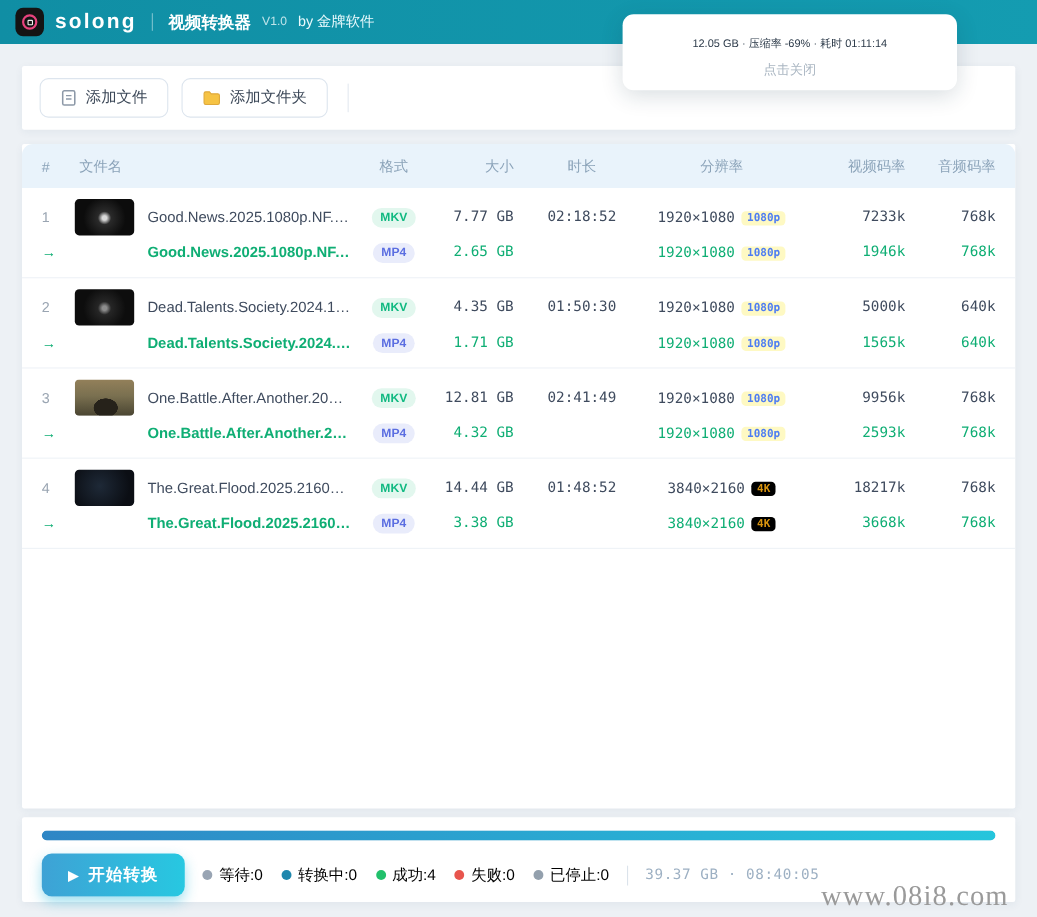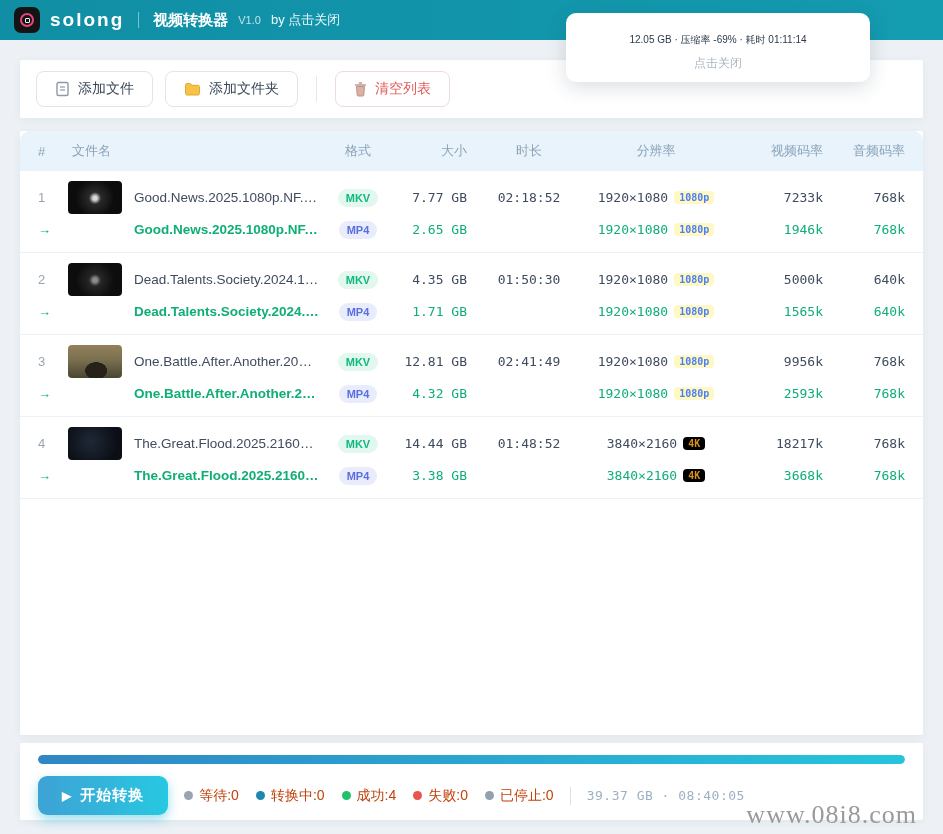--- a/index.html
+++ b/index.html
@@ -115,21 +115,21 @@
   .progress-fill { height:100%; border-radius:5px; background:linear-gradient(90deg,#2f86c5,#25c5dc); }
   .controls { display:flex; align-items:center; margin-top:12px; gap:16px; }
   .start-btn {
     border:none; cursor:pointer; font-family:inherit;
     background:linear-gradient(90deg,#3ea2d5,#27c8e1);
     color:#fff; font-size:15px; font-weight:700; letter-spacing:1px;
     padding:10px 24px; border-radius:9px; display:flex; align-items:center; gap:8px;
     box-shadow:0 5px 12px rgba(40,185,220,.45);
   }
   .play-icon { font-size:12px; }
-  .stats { display:flex; align-items:center; gap:17px; font-size:14px; color:#c2410c; }
+  .stats { display:flex; align-items:center; gap:17px; font-size:14px; color:#000000; }
   .stat { display:flex; align-items:center; gap:6px; }
   .stat-dot { width:9px; height:9px; border-radius:50%; flex:0 0 auto; }
   .stats-divider { width:1px; height:18px; background:#dbe3eb; }
   .totals { font-family:"DejaVu Sans Mono", monospace; font-size:13px; color:#9db0c3; letter-spacing:.5px; }
 
   .watermark {
     position:absolute; right:26px; bottom:4px; z-index:60;
     font-family:"Liberation Serif", serif; font-size:26px; color:#9a9a9a;
     letter-spacing:1px;
   }
@@ -141,21 +141,21 @@
 <header class="app-header">
   <div class="logo">
     <div class="logo-ring">
       <div class="logo-core"></div>
     </div>
   </div>
   <span class="app-name">solong</span>
   <span class="hdr-divider"></span>
   <span class="app-title">视频转换器</span>
   <span class="app-version">V1.0</span>
-  <span class="app-byline">by 点击关闭</span>
+  <span class="app-byline">by 金牌软件</span>
 </header>
 
 <div class="toast">
   <div class="toast-line2">12.05 GB · 压缩率 -69% · 耗时 01:11:14</div>
   <div class="toast-dismiss">点击关闭</div>
 </div>
 
 <div class="card toolbar">
   <button class="tb-btn">
     <span>
@@ -169,30 +169,20 @@
   </button>
   <button class="tb-btn">
     <span>
       <svg class="icon-svg" width="17" height="14" viewBox="0 0 17 14">
           <path d="M1.5 3c0-.8.7-1.5 1.5-1.5h3.4l1.6 1.8h6c.8 0 1.5.7 1.5 1.5v6.7c0 .8-.7 1.5-1.5 1.5H3c-.8 0-1.5-.7-1.5-1.5V3z" fill="#f6c344" stroke="#dfa93c" stroke-width="1"></path>
         </svg>
     </span>
     <span>添加文件夹</span>
   </button>
   <div class="tb-divider"></div>
-  <button class="tb-btn danger">
-    <span>
-      <svg class="icon-svg" width="13" height="15" viewBox="0 0 13 15">
-          <path d="M2.5 4.5h8l-.7 8.5c0 .6-.5 1-1 1H4.2c-.5 0-1-.4-1-1L2.5 4.5z" fill="#d9b1a6" stroke="#bd9288" stroke-width="1"></path>
-          <line x1="1" y1="3" x2="12" y2="3" stroke="#bd9288" stroke-width="1.4"></line>
-          <line x1="4.8" y1="1" x2="8.2" y2="1" stroke="#bd9288" stroke-width="1.4"></line>
-        </svg>
-    </span>
-    <span>清空列表</span>
-  </button>
 </div>
 
 <div class="card table-card">
   <div class="grid-row thead">
     <div class="cell col-idx">#</div>
     <div class="cell col-name">文件名</div>
     <div class="cell col-fmt">格式</div>
     <div class="cell col-size">大小</div>
     <div class="cell col-dur">时长</div>
     <div class="cell col-res">分辨率</div>

